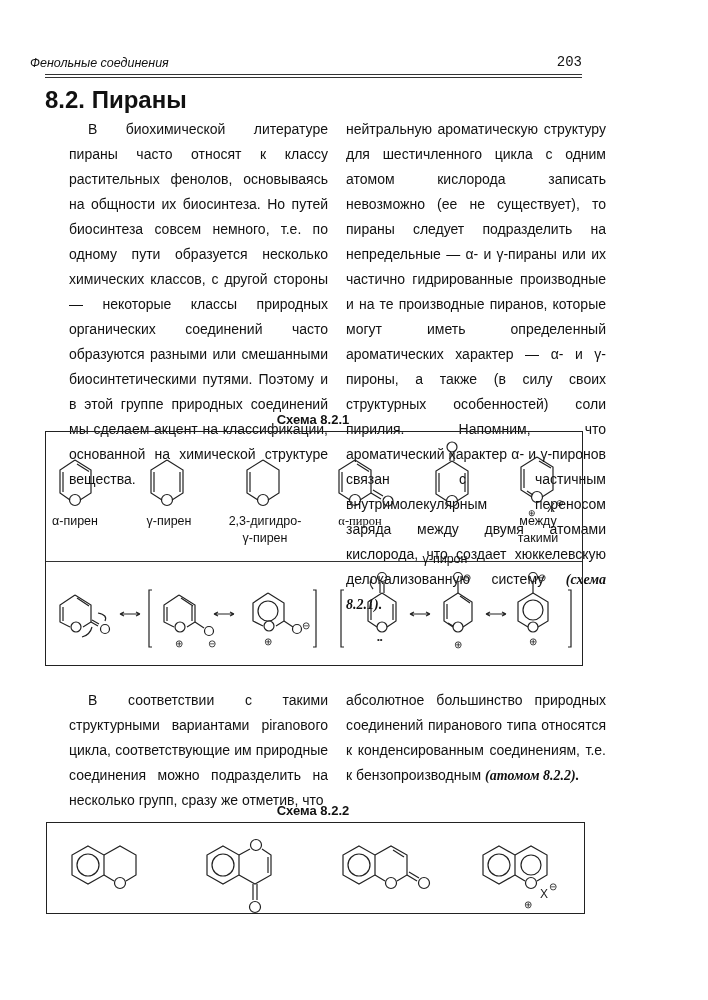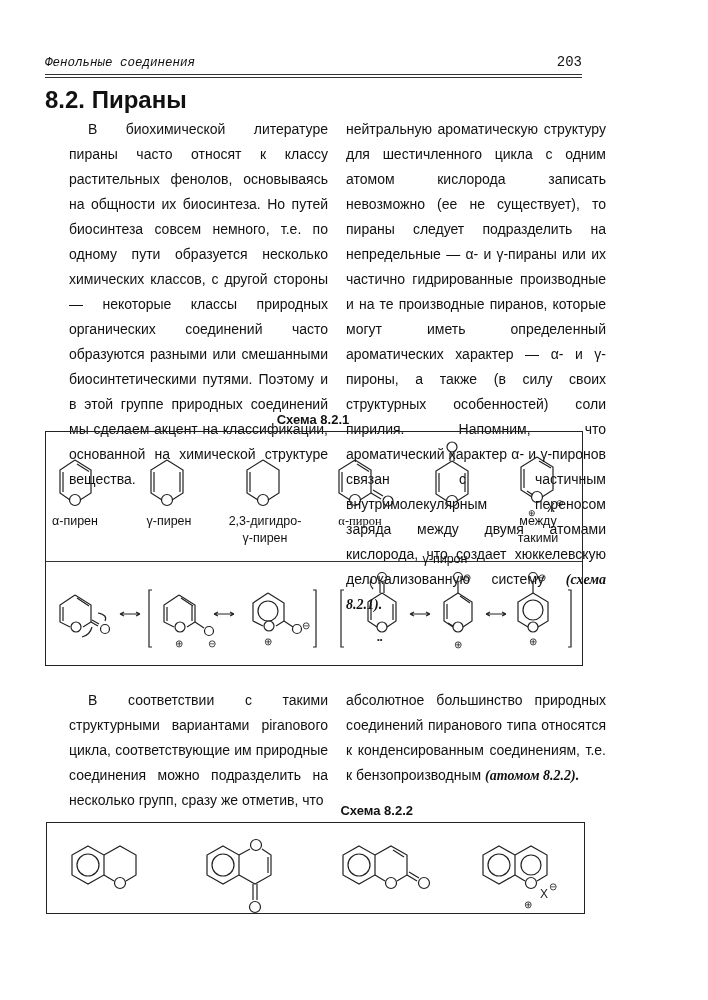--- a/index.html
+++ b/index.html
@@ -1,19 +1,19 @@
 <!DOCTYPE html>
 <html><head>
 <meta charset="utf-8">
 <style>
   html, body { margin: 0; padding: 0; background: #fff; }
   body { width: 708px; height: 1000px; position: relative; overflow: hidden; color: #111;
          font-family: "Liberation Sans", sans-serif; }
-  .running-head { position: absolute; left: 45px; top: 56px; width: 537px; font-size: 12.5px;
-                  font-style: italic; font-family: Liberation Mono, monospace; }
+  .running-head { position: absolute; left: 30px; top: 56px; width: 537px; font-size: 12.5px;
+                  font-style: italic; font-family: Liberation Sans, sans-serif; }
   .page-num { position: absolute; left: 552px; top: 54px; width: 30px; text-align: right;
               font-size: 14px; font-family: Liberation Mono, monospace; }
   .rule1 { position: absolute; left: 45px; top: 74px; width: 537px; height: 1px; background: #333; }
   .rule2 { position: absolute; left: 45px; top: 77px; width: 537px; height: 1px; background: #333; }
   .section-title { position: absolute; left: 45px; top: 86px; font-size: 24px; font-weight: bold; }
   .col { position: absolute; font-size: 14px; line-height: 25px; text-align: justify; margin-left: 24px; }
   .col p { margin: 0; }
   .col p.indent { text-indent: 19px; }
   .col .last { text-align-last: left; }
   .ital { font-style: italic; font-weight: bold; font-family: "Liberation Serif", serif; }
@@ -173,21 +173,21 @@
   <path class="ln" d="M568,25 L571,25 L571,82 L568,82"></path>
 </svg>
 
 <div class="col" style="left:45px; top:688px; width:259px;">
   <p class="indent">В соответствии с такими структурными вариантами piranового цикла, соответствующие им природные соединения можно подразделить на несколько групп, сразу же отметив, что</p>
 </div>
 <div class="col" style="left:322px; top:688px; width:260px;">
   <p class="last"><span>абсолютное большинство природных соединений пиранового типа относятся к конденсированным соединениям, т.е. к бензопроизводным</span> <span class="ital">(атомом 8.2.2).</span></p>
 </div>
 
-<div class="scheme-title" style="left:213px; top:803px;text-align:right;">Схема 8.2.2</div>
+<div class="scheme-title" style="left:213px; top:803px;">Схема 8.2.2</div>
 
 <div class="box" style="left:46px; top:822px; width:539px; height:92px;"></div>
 
 <svg width="708" height="100" style="left:0; top:820px;">
 
   <g>
     <path class="ln" d="M88,26 L104,35 L104,55 L88,64 L72,55 L72,35 Z"></path>
     <circle class="ln" cx="88" cy="45" r="11"></circle>
     <path class="ln" d="M104,35 L120,26 L136,35 L136,55 L126,61 M114,61 L104,55"></path>
     <circle class="ln" cx="120" cy="63" r="5.5"></circle>

